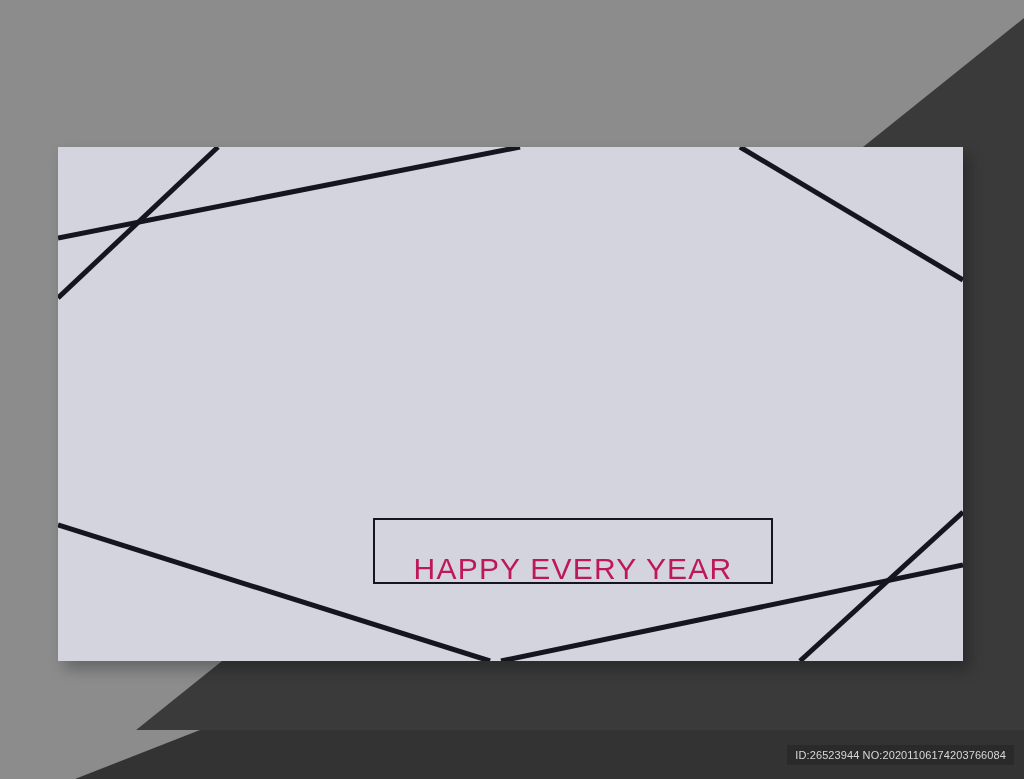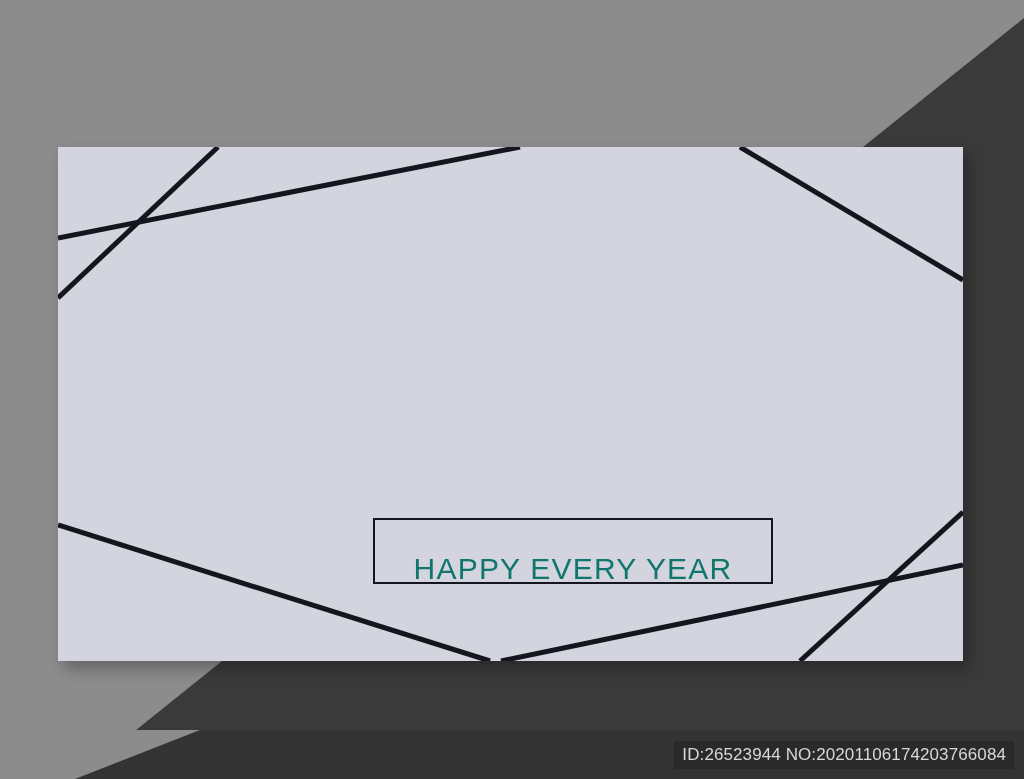--- a/index.html
+++ b/index.html
@@ -95,21 +95,21 @@
     line-height: 1;
   }
   .idtag {
     position: absolute;
     right: 10px;
     top: 50%;
     transform: translateY(-50%);
     background: #2a2a2a;
     color: #d8d8d8;
     font-family: "Liberation Sans", sans-serif;
-    font-size: 17px;
+    font-size: 11px;
     padding: 4px 8px;
     letter-spacing: 0.1px;
     white-space: nowrap;
     z-index: 3;
   }
 </style>
 </head>
 <body>
 
 <div class="stage">
@@ -125,21 +125,21 @@
           <line x1="0" y1="91" x2="462" y2="0"></line>
           <line x1="0" y1="151" x2="160" y2="0"></line>
           <line x1="682" y1="0" x2="905" y2="133"></line>
           <line x1="0" y1="378" x2="432" y2="514"></line>
           <line x1="905" y1="418" x2="443" y2="514"></line>
           <line x1="905" y1="365" x2="742" y2="514"></line>
         </g>
     </svg>
 
     <div class="title-box" style="border-color: rgb(21, 21, 31);">
-      <span class="title-text" style="color: #0f766e; margin-top: 35px;">HAPPY EVERY YEAR</span>
+      <span class="title-text" style="color: #be185d; margin-top: 35px;">HAPPY EVERY YEAR</span>
     </div>
   </div>
 
   <div class="footer" style="background: rgb(51, 51, 51);">
     <svg class="footer-wedge" width="260" height="49" viewBox="0 0 260 49">
       <polygon id="footer-wedge-poly" points="0,0 200,0 75,49 0,49" fill="#8c8c8c"></polygon>
     </svg>
     <div class="idtag">ID:26523944 NO:20201106174203766084</div>
   </div>
 

